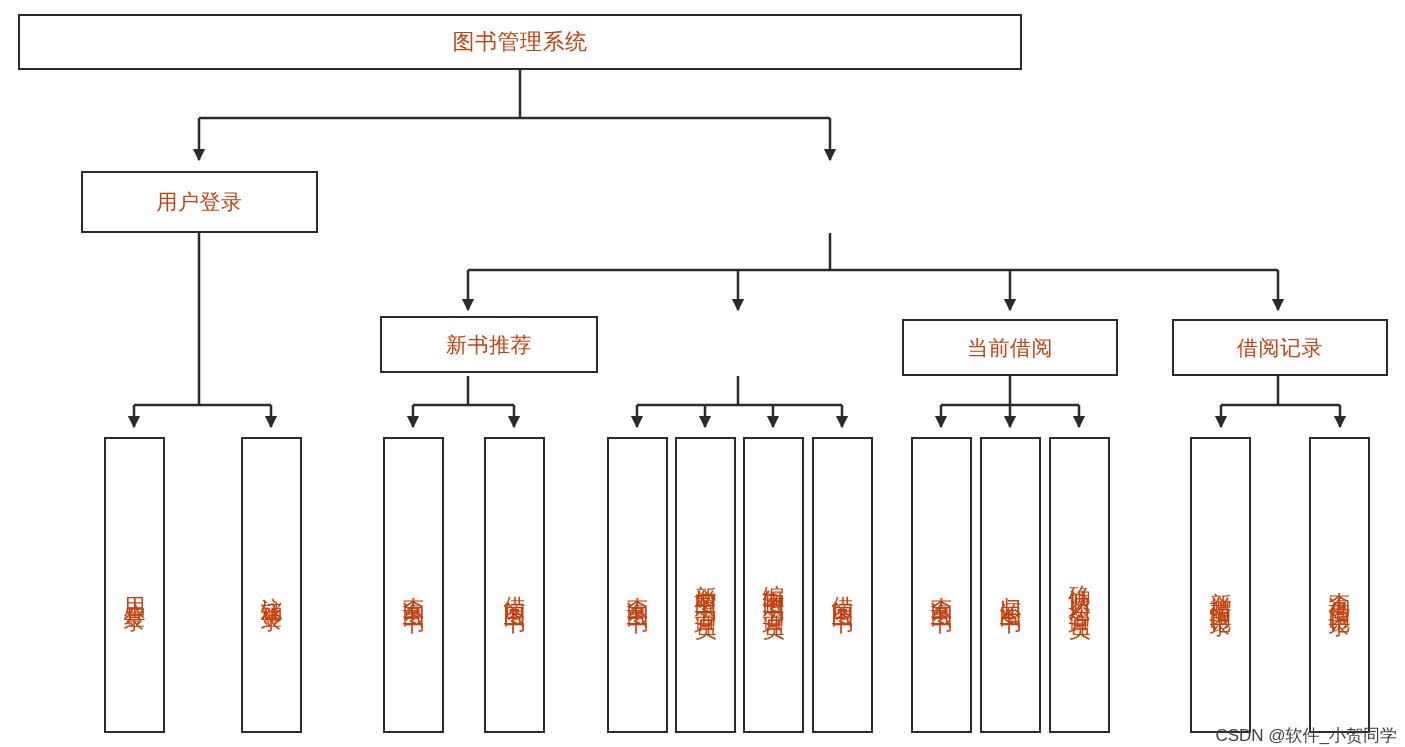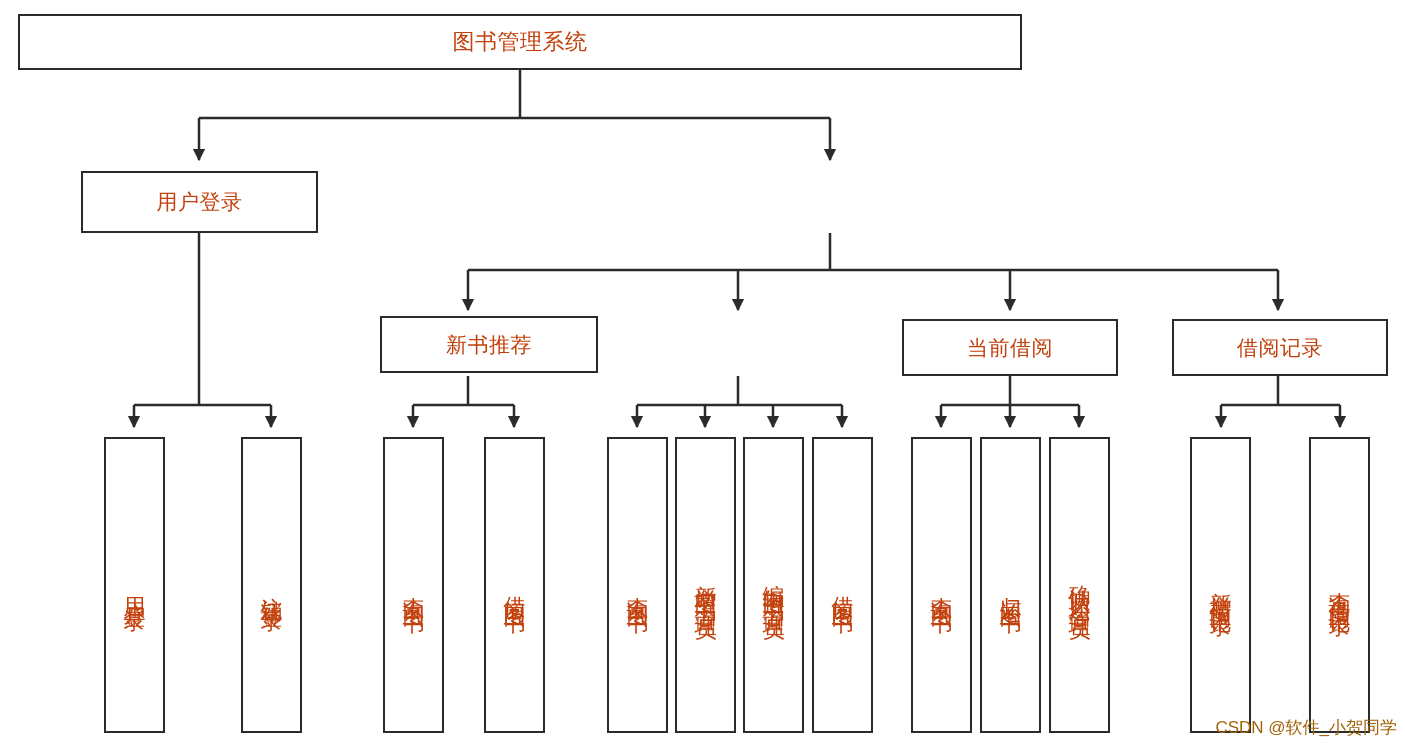--- a/index.html
+++ b/index.html
@@ -64,23 +64,23 @@
     white-space: nowrap;
     height: auto;
     max-height: 280px;
   }
   .node.vert.tall .node-label {
     max-height: 285px;
   }
   #watermark {
     position: absolute;
     right: 8px;
-    bottom: 8px;
+    bottom: 0;
     font-size: 17px;
-    color: #a16207;
+    color: #404040;
     white-space: nowrap;
     user-select: none;
   }
 </style>
 </head>
 <body>
 
 <div id="diagram-root">
 
   <svg id="wires" viewBox="0 0 1405 747" width="1405" height="747" xmlns="http://www.w3.org/2000/svg">

